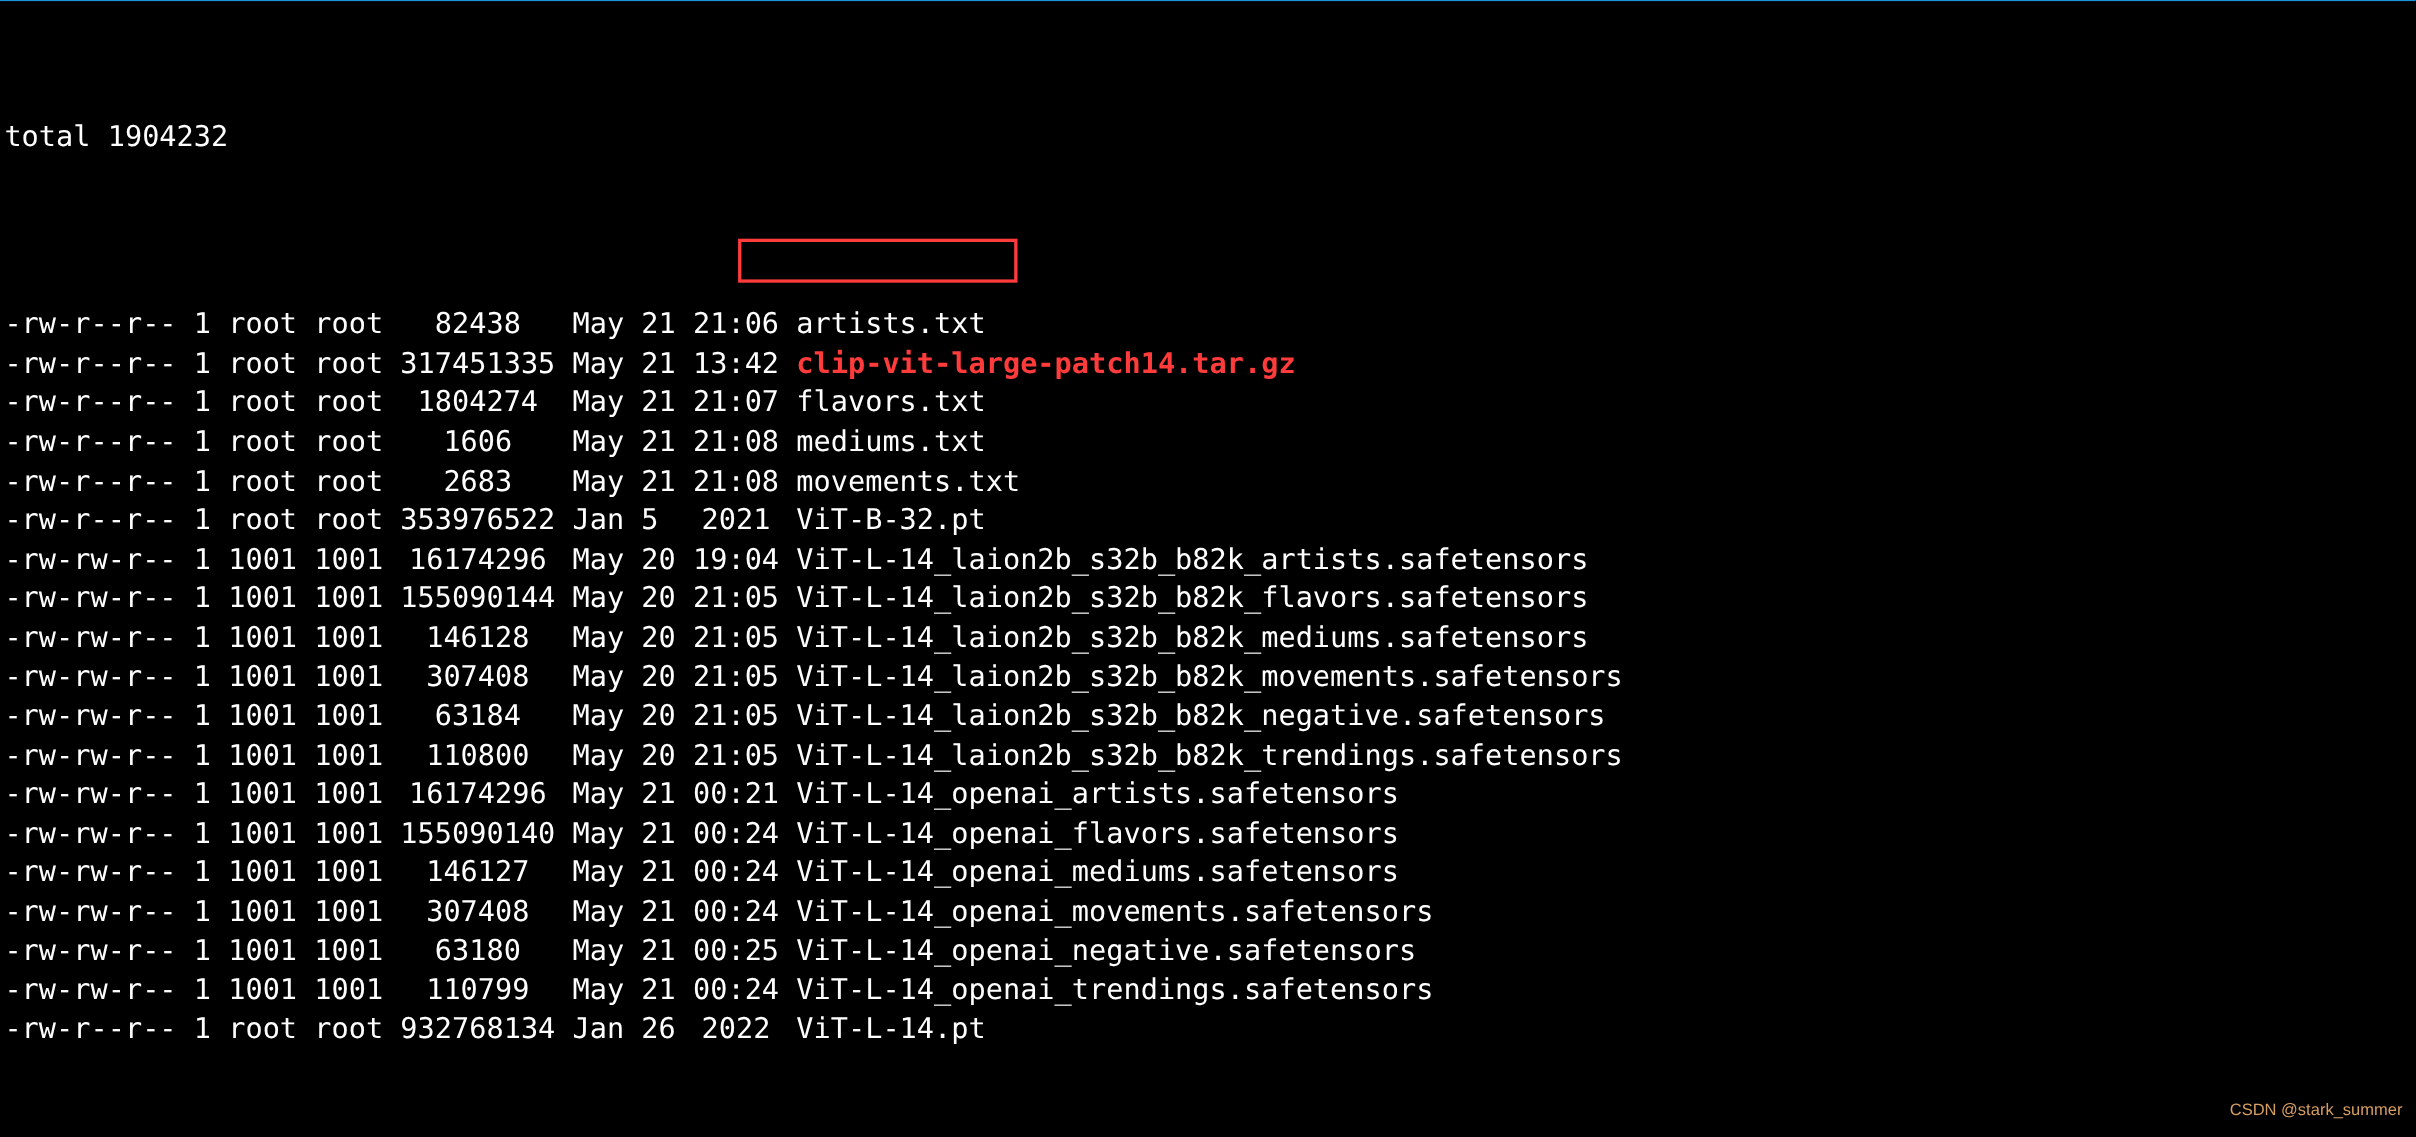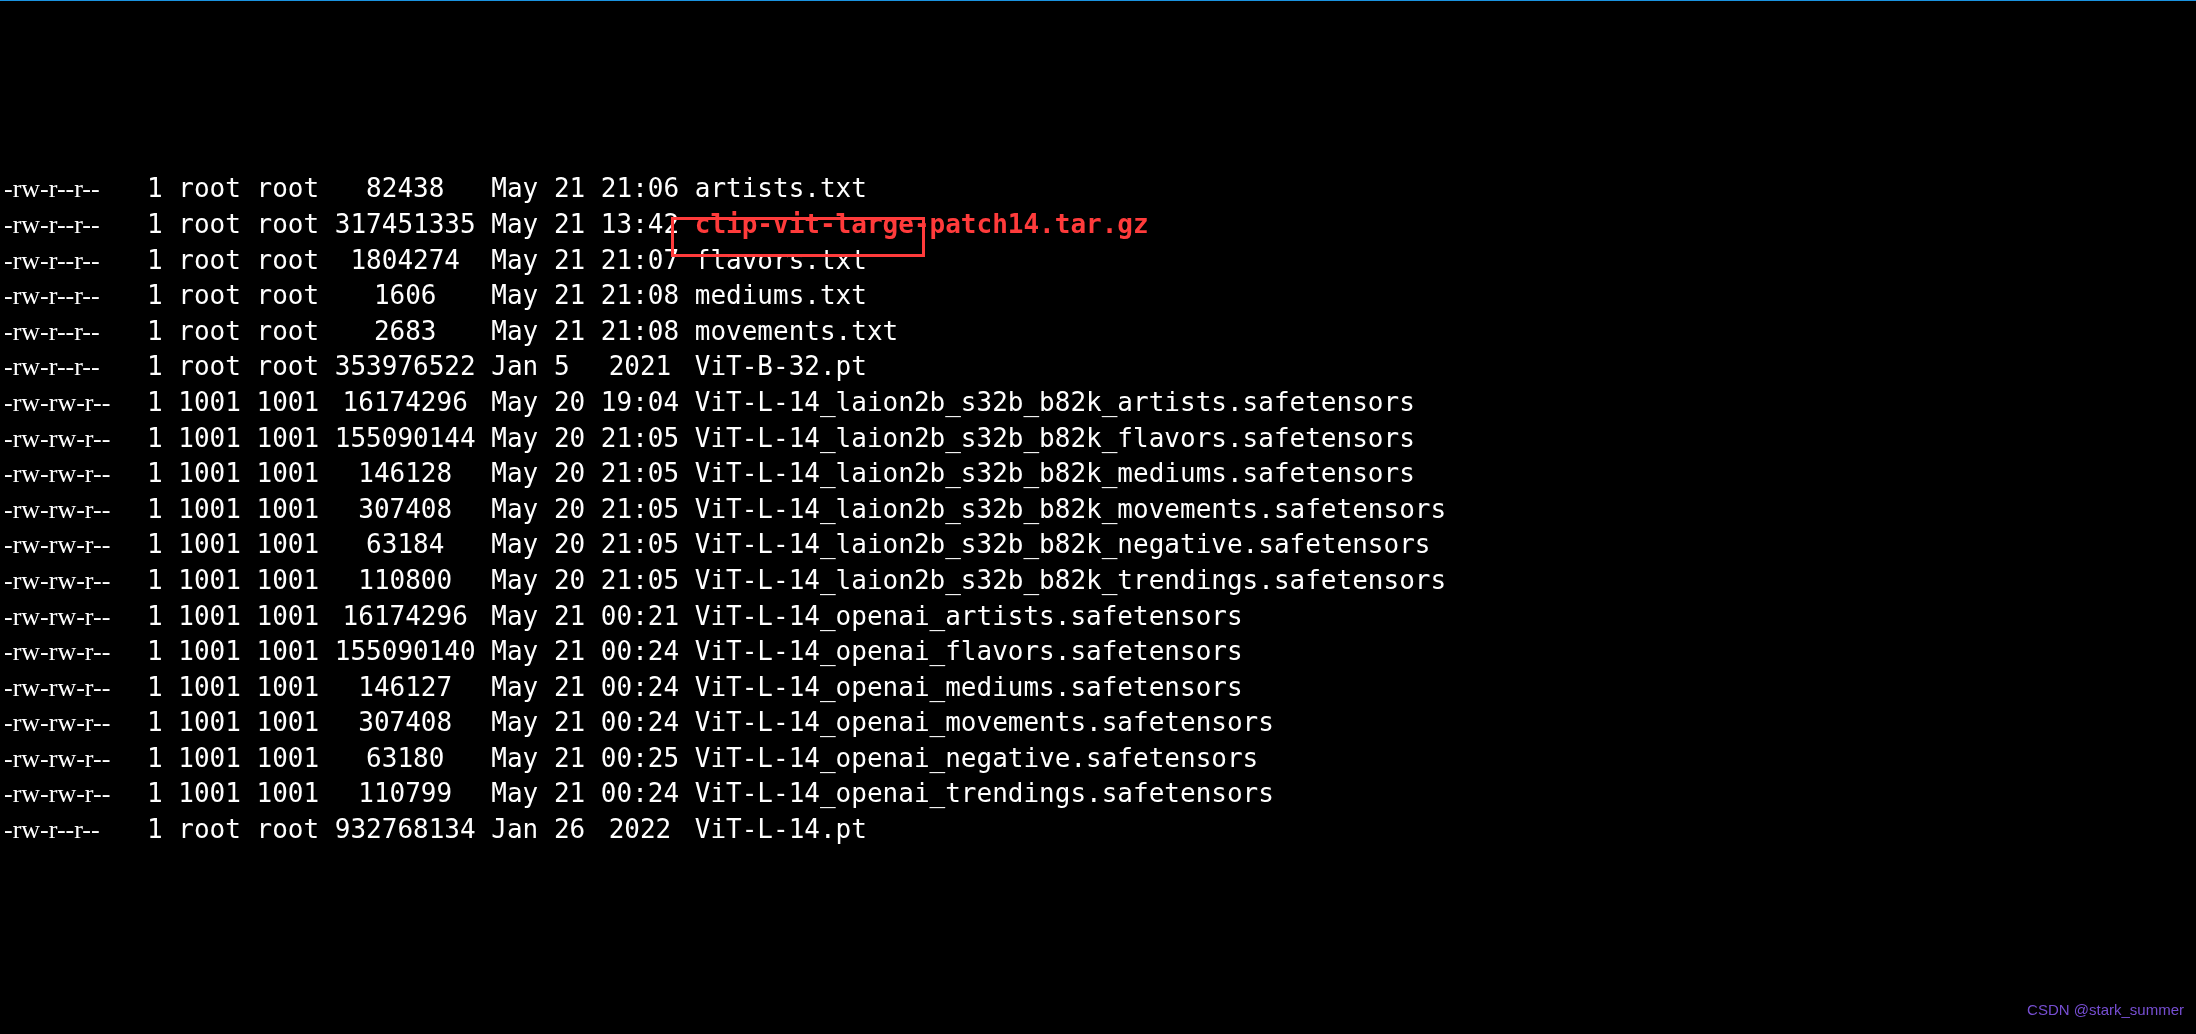--- a/index.html
+++ b/index.html
@@ -21,21 +21,21 @@
   }
   .terminal {
     padding: 0 4px 0 4px;
     white-space: pre;
     position: relative;
   }
   .row {
     height: 35.6px;
     white-space: pre;
   }
-  .perms { display: inline-block; width: 11ch; font-family: Liberation Serif, serif; }
+  .perms { display: inline-block; width: 11ch; }
   .links { display: inline-block; width: 1ch; text-align: right; }
   .sp1   { display: inline-block; width: 1ch; }
   .owner { display: inline-block; width: 4ch; }
   .group { display: inline-block; width: 4ch; }
   .size  { display: inline-block; width: 9ch; text-align: center; }
   .mon   { display: inline-block; width: 3ch; }
   .day   { display: inline-block; width: 2ch; text-align: left; }
   .time  { display: inline-block; width: 5ch; text-align: center; }
   .fname { display: inline-block; margin-top: 28px; }
   .archive { color: #ff3b3b; font-weight: 600; }
@@ -43,32 +43,33 @@
     position: absolute;
     border: 3px solid #ff3b3b;
     pointer-events: none;
     box-sizing: border-box;
     z-index: 5;
   }
   .watermark {
     position: absolute;
     right: 12px;
     bottom: 6px;
-    color: #8b5cf6;
+    color: #fdba74;
     font-family: Arial, sans-serif;
     font-size: 15px;
     opacity: 0.85;
     z-index: 10;
   }
 </style>
 </head>
 <body>
 
 <div class="terminal">
 
+  <div class="row">total 1904232</div>
 
   <div id="rows-container"><div class="row"><span class="perms">-rw-r--r--</span><span class="links">1</span><span class="sp1"> </span><span class="owner">root</span><span class="sp1"> </span><span class="group">root</span><span class="sp1"> </span><span class="size">82438</span><span class="sp1"> </span><span class="mon">May</span><span class="sp1"> </span><span class="day">21</span><span class="sp1"> </span><span class="time">21:06</span><span class="sp1"> </span><span class="fname ">artists.txt</span></div><div class="row"><span class="perms">-rw-r--r--</span><span class="links">1</span><span class="sp1"> </span><span class="owner">root</span><span class="sp1"> </span><span class="group">root</span><span class="sp1"> </span><span class="size">317451335</span><span class="sp1"> </span><span class="mon">May</span><span class="sp1"> </span><span class="day">21</span><span class="sp1"> </span><span class="time">13:42</span><span class="sp1"> </span><span class="fname archive">clip-vit-large-patch14.tar.gz</span></div><div class="row"><span class="perms">-rw-r--r--</span><span class="links">1</span><span class="sp1"> </span><span class="owner">root</span><span class="sp1"> </span><span class="group">root</span><span class="sp1"> </span><span class="size">1804274</span><span class="sp1"> </span><span class="mon">May</span><span class="sp1"> </span><span class="day">21</span><span class="sp1"> </span><span class="time">21:07</span><span class="sp1"> </span><span class="fname ">flavors.txt</span></div><div class="row"><span class="perms">-rw-r--r--</span><span class="links">1</span><span class="sp1"> </span><span class="owner">root</span><span class="sp1"> </span><span class="group">root</span><span class="sp1"> </span><span class="size">1606</span><span class="sp1"> </span><span class="mon">May</span><span class="sp1"> </span><span class="day">21</span><span class="sp1"> </span><span class="time">21:08</span><span class="sp1"> </span><span class="fname ">mediums.txt</span></div><div class="row"><span class="perms">-rw-r--r--</span><span class="links">1</span><span class="sp1"> </span><span class="owner">root</span><span class="sp1"> </span><span class="group">root</span><span class="sp1"> </span><span class="size">2683</span><span class="sp1"> </span><span class="mon">May</span><span class="sp1"> </span><span class="day">21</span><span class="sp1"> </span><span class="time">21:08</span><span class="sp1"> </span><span class="fname ">movements.txt</span></div><div class="row"><span class="perms">-rw-r--r--</span><span class="links">1</span><span class="sp1"> </span><span class="owner">root</span><span class="sp1"> </span><span class="group">root</span><span class="sp1"> </span><span class="size">353976522</span><span class="sp1"> </span><span class="mon">Jan</span><span class="sp1"> </span><span class="day">5</span><span class="sp1"> </span><span class="time">2021</span><span class="sp1"> </span><span class="fname ">ViT-B-32.pt</span></div><div class="row"><span class="perms">-rw-rw-r--</span><span class="links">1</span><span class="sp1"> </span><span class="owner">1001</span><span class="sp1"> </span><span class="group">1001</span><span class="sp1"> </span><span class="size">16174296</span><span class="sp1"> </span><span class="mon">May</span><span class="sp1"> </span><span class="day">20</span><span class="sp1"> </span><span class="time">19:04</span><span class="sp1"> </span><span class="fname ">ViT-L-14_laion2b_s32b_b82k_artists.safetensors</span></div><div class="row"><span class="perms">-rw-rw-r--</span><span class="links">1</span><span class="sp1"> </span><span class="owner">1001</span><span class="sp1"> </span><span class="group">1001</span><span class="sp1"> </span><span class="size">155090144</span><span class="sp1"> </span><span class="mon">May</span><span class="sp1"> </span><span class="day">20</span><span class="sp1"> </span><span class="time">21:05</span><span class="sp1"> </span><span class="fname ">ViT-L-14_laion2b_s32b_b82k_flavors.safetensors</span></div><div class="row"><span class="perms">-rw-rw-r--</span><span class="links">1</span><span class="sp1"> </span><span class="owner">1001</span><span class="sp1"> </span><span class="group">1001</span><span class="sp1"> </span><span class="size">146128</span><span class="sp1"> </span><span class="mon">May</span><span class="sp1"> </span><span class="day">20</span><span class="sp1"> </span><span class="time">21:05</span><span class="sp1"> </span><span class="fname ">ViT-L-14_laion2b_s32b_b82k_mediums.safetensors</span></div><div class="row"><span class="perms">-rw-rw-r--</span><span class="links">1</span><span class="sp1"> </span><span class="owner">1001</span><span class="sp1"> </span><span class="group">1001</span><span class="sp1"> </span><span class="size">307408</span><span class="sp1"> </span><span class="mon">May</span><span class="sp1"> </span><span class="day">20</span><span class="sp1"> </span><span class="time">21:05</span><span class="sp1"> </span><span class="fname ">ViT-L-14_laion2b_s32b_b82k_movements.safetensors</span></div><div class="row"><span class="perms">-rw-rw-r--</span><span class="links">1</span><span class="sp1"> </span><span class="owner">1001</span><span class="sp1"> </span><span class="group">1001</span><span class="sp1"> </span><span class="size">63184</span><span class="sp1"> </span><span class="mon">May</span><span class="sp1"> </span><span class="day">20</span><span class="sp1"> </span><span class="time">21:05</span><span class="sp1"> </span><span class="fname ">ViT-L-14_laion2b_s32b_b82k_negative.safetensors</span></div><div class="row"><span class="perms">-rw-rw-r--</span><span class="links">1</span><span class="sp1"> </span><span class="owner">1001</span><span class="sp1"> </span><span class="group">1001</span><span class="sp1"> </span><span class="size">110800</span><span class="sp1"> </span><span class="mon">May</span><span class="sp1"> </span><span class="day">20</span><span class="sp1"> </span><span class="time">21:05</span><span class="sp1"> </span><span class="fname ">ViT-L-14_laion2b_s32b_b82k_trendings.safetensors</span></div><div class="row"><span class="perms">-rw-rw-r--</span><span class="links">1</span><span class="sp1"> </span><span class="owner">1001</span><span class="sp1"> </span><span class="group">1001</span><span class="sp1"> </span><span class="size">16174296</span><span class="sp1"> </span><span class="mon">May</span><span class="sp1"> </span><span class="day">21</span><span class="sp1"> </span><span class="time">00:21</span><span class="sp1"> </span><span class="fname ">ViT-L-14_openai_artists.safetensors</span></div><div class="row"><span class="perms">-rw-rw-r--</span><span class="links">1</span><span class="sp1"> </span><span class="owner">1001</span><span class="sp1"> </span><span class="group">1001</span><span class="sp1"> </span><span class="size">155090140</span><span class="sp1"> </span><span class="mon">May</span><span class="sp1"> </span><span class="day">21</span><span class="sp1"> </span><span class="time">00:24</span><span class="sp1"> </span><span class="fname ">ViT-L-14_openai_flavors.safetensors</span></div><div class="row"><span class="perms">-rw-rw-r--</span><span class="links">1</span><span class="sp1"> </span><span class="owner">1001</span><span class="sp1"> </span><span class="group">1001</span><span class="sp1"> </span><span class="size">146127</span><span class="sp1"> </span><span class="mon">May</span><span class="sp1"> </span><span class="day">21</span><span class="sp1"> </span><span class="time">00:24</span><span class="sp1"> </span><span class="fname ">ViT-L-14_openai_mediums.safetensors</span></div><div class="row"><span class="perms">-rw-rw-r--</span><span class="links">1</span><span class="sp1"> </span><span class="owner">1001</span><span class="sp1"> </span><span class="group">1001</span><span class="sp1"> </span><span class="size">307408</span><span class="sp1"> </span><span class="mon">May</span><span class="sp1"> </span><span class="day">21</span><span class="sp1"> </span><span class="time">00:24</span><span class="sp1"> </span><span class="fname ">ViT-L-14_openai_movements.safetensors</span></div><div class="row"><span class="perms">-rw-rw-r--</span><span class="links">1</span><span class="sp1"> </span><span class="owner">1001</span><span class="sp1"> </span><span class="group">1001</span><span class="sp1"> </span><span class="size">63180</span><span class="sp1"> </span><span class="mon">May</span><span class="sp1"> </span><span class="day">21</span><span class="sp1"> </span><span class="time">00:25</span><span class="sp1"> </span><span class="fname ">ViT-L-14_openai_negative.safetensors</span></div><div class="row"><span class="perms">-rw-rw-r--</span><span class="links">1</span><span class="sp1"> </span><span class="owner">1001</span><span class="sp1"> </span><span class="group">1001</span><span class="sp1"> </span><span class="size">110799</span><span class="sp1"> </span><span class="mon">May</span><span class="sp1"> </span><span class="day">21</span><span class="sp1"> </span><span class="time">00:24</span><span class="sp1"> </span><span class="fname ">ViT-L-14_openai_trendings.safetensors</span></div><div class="row"><span class="perms">-rw-r--r--</span><span class="links">1</span><span class="sp1"> </span><span class="owner">root</span><span class="sp1"> </span><span class="group">root</span><span class="sp1"> </span><span class="size">932768134</span><span class="sp1"> </span><span class="mon">Jan</span><span class="sp1"> </span><span class="day">26</span><span class="sp1"> </span><span class="time">2022</span><span class="sp1"> </span><span class="fname ">ViT-L-14.pt</span></div></div>
 
   <div class="row"> </div>
 
   <div id="hlbox" class="highlight-box" style="left: 671px; top: 216px; width: 254px; height: 40px;"></div>
 </div>
 
 <div class="watermark">CSDN @stark_summer</div>
 

